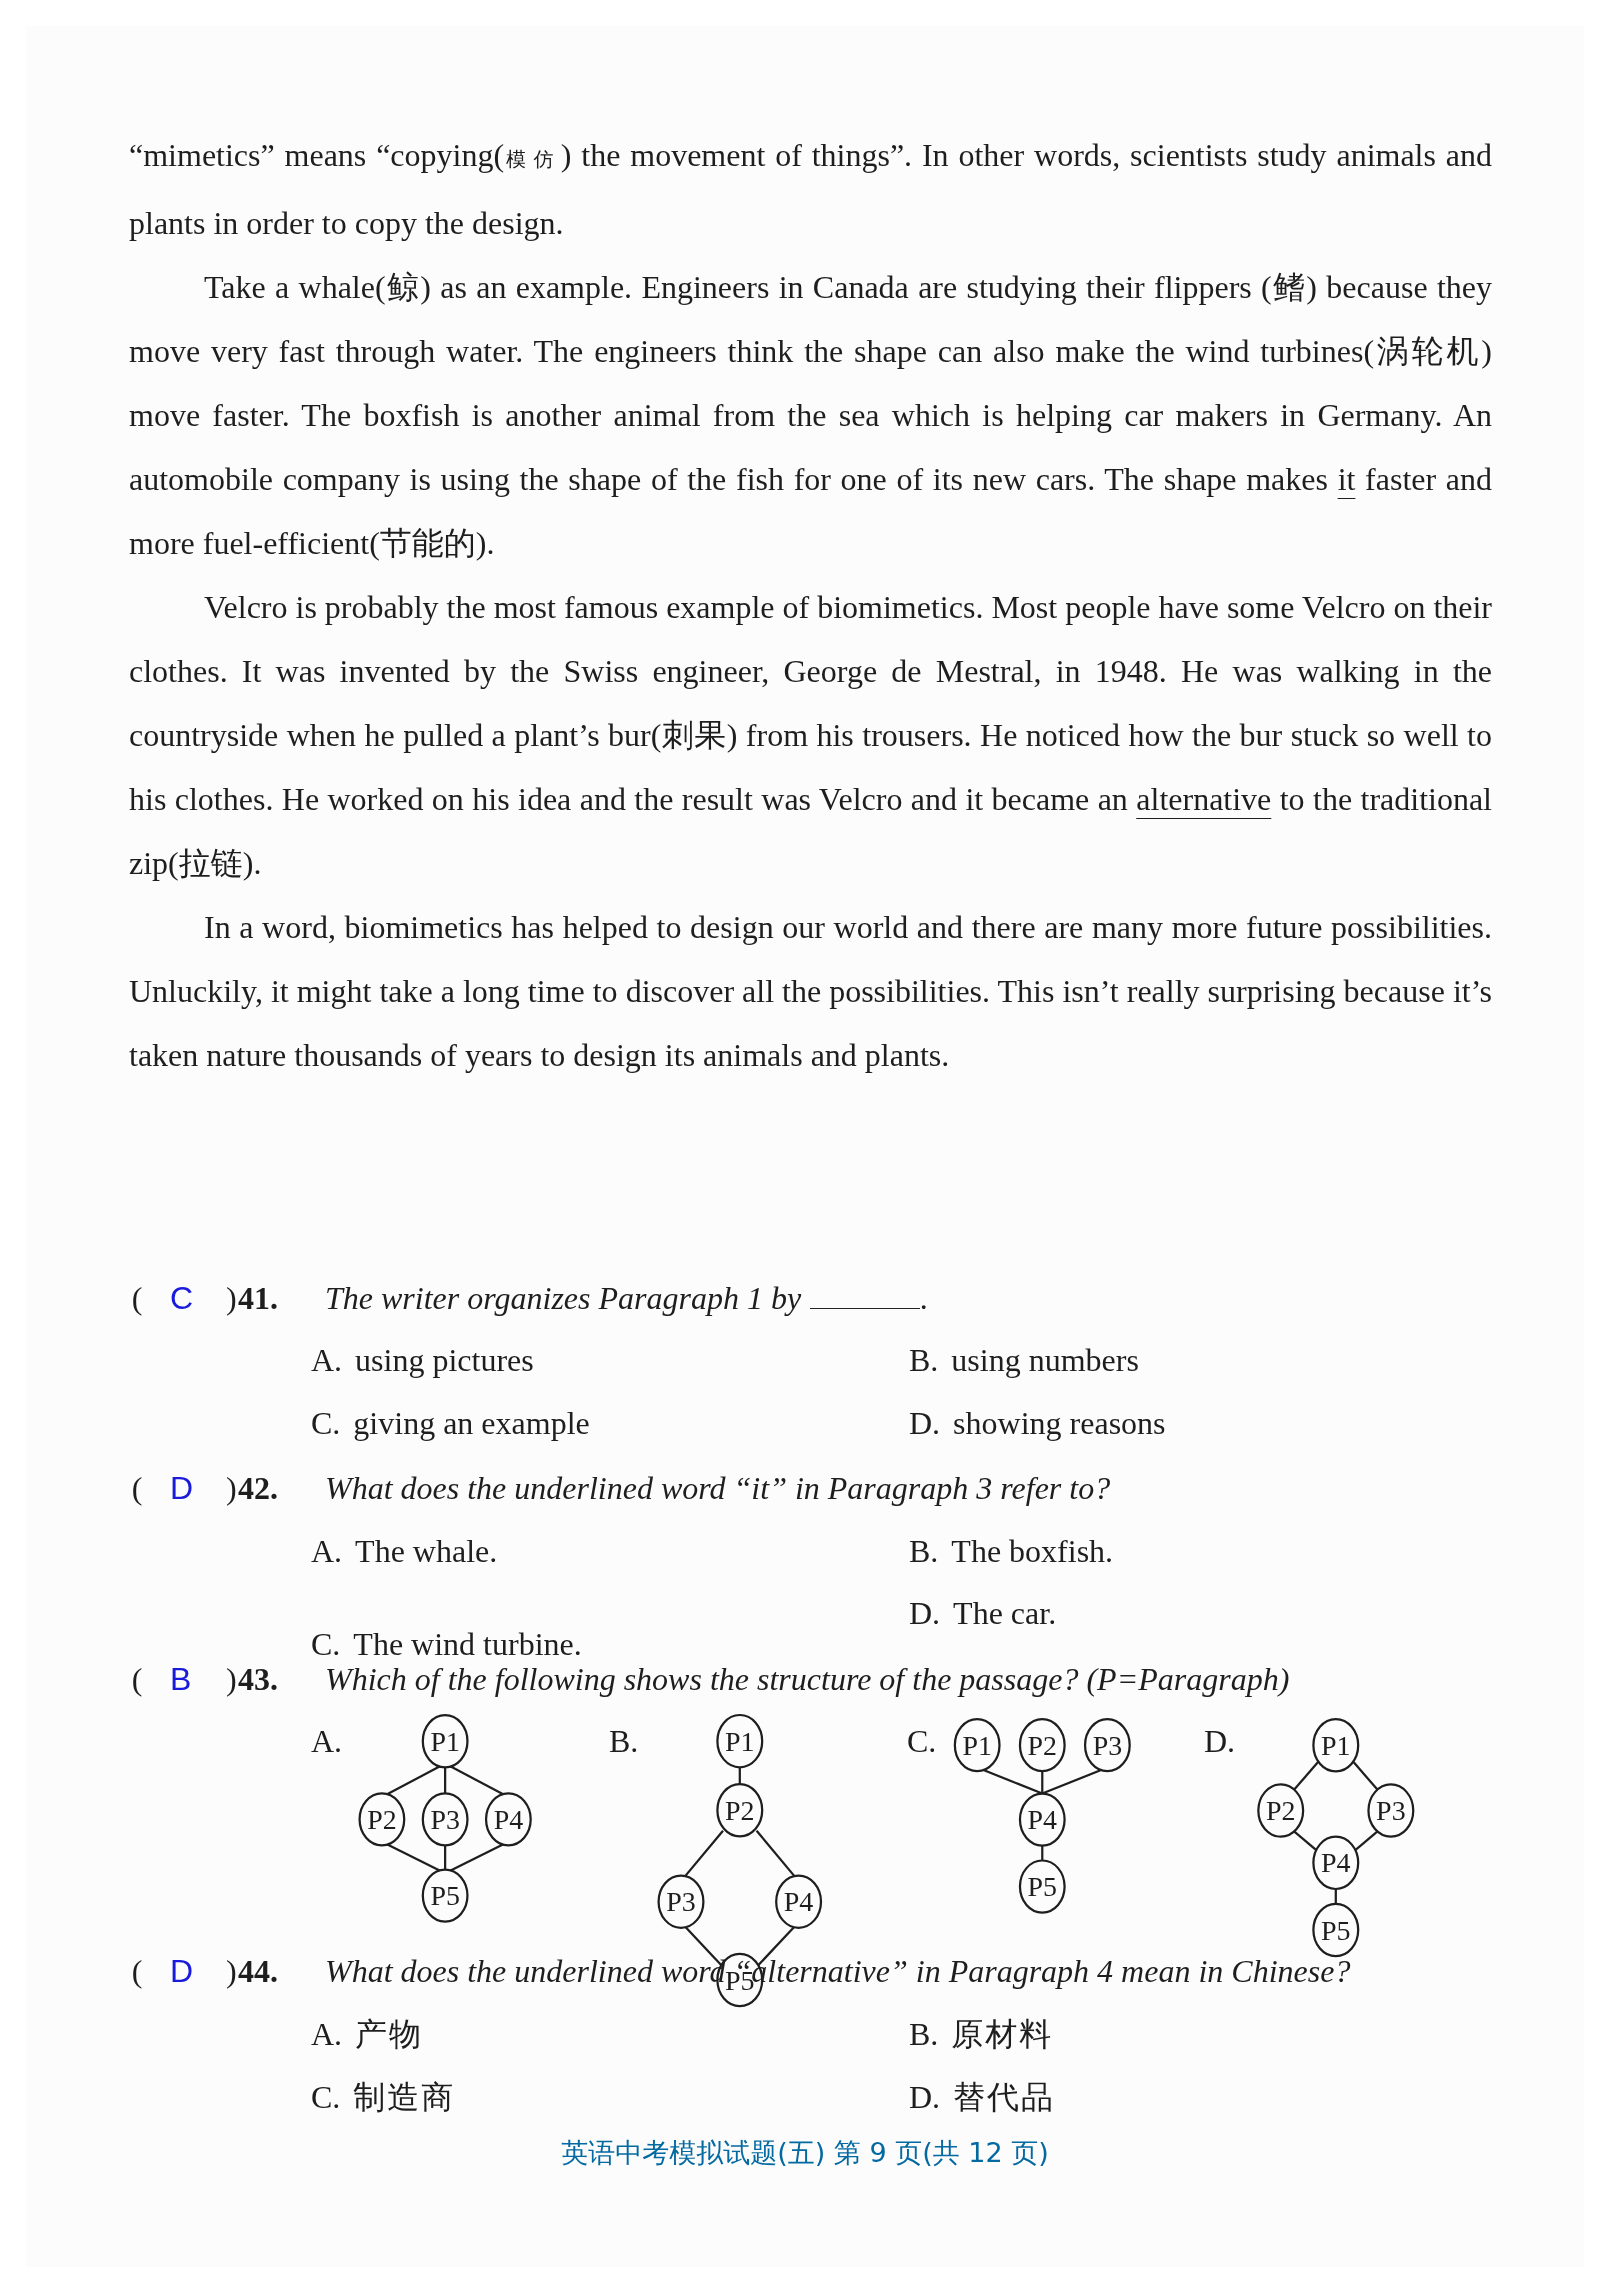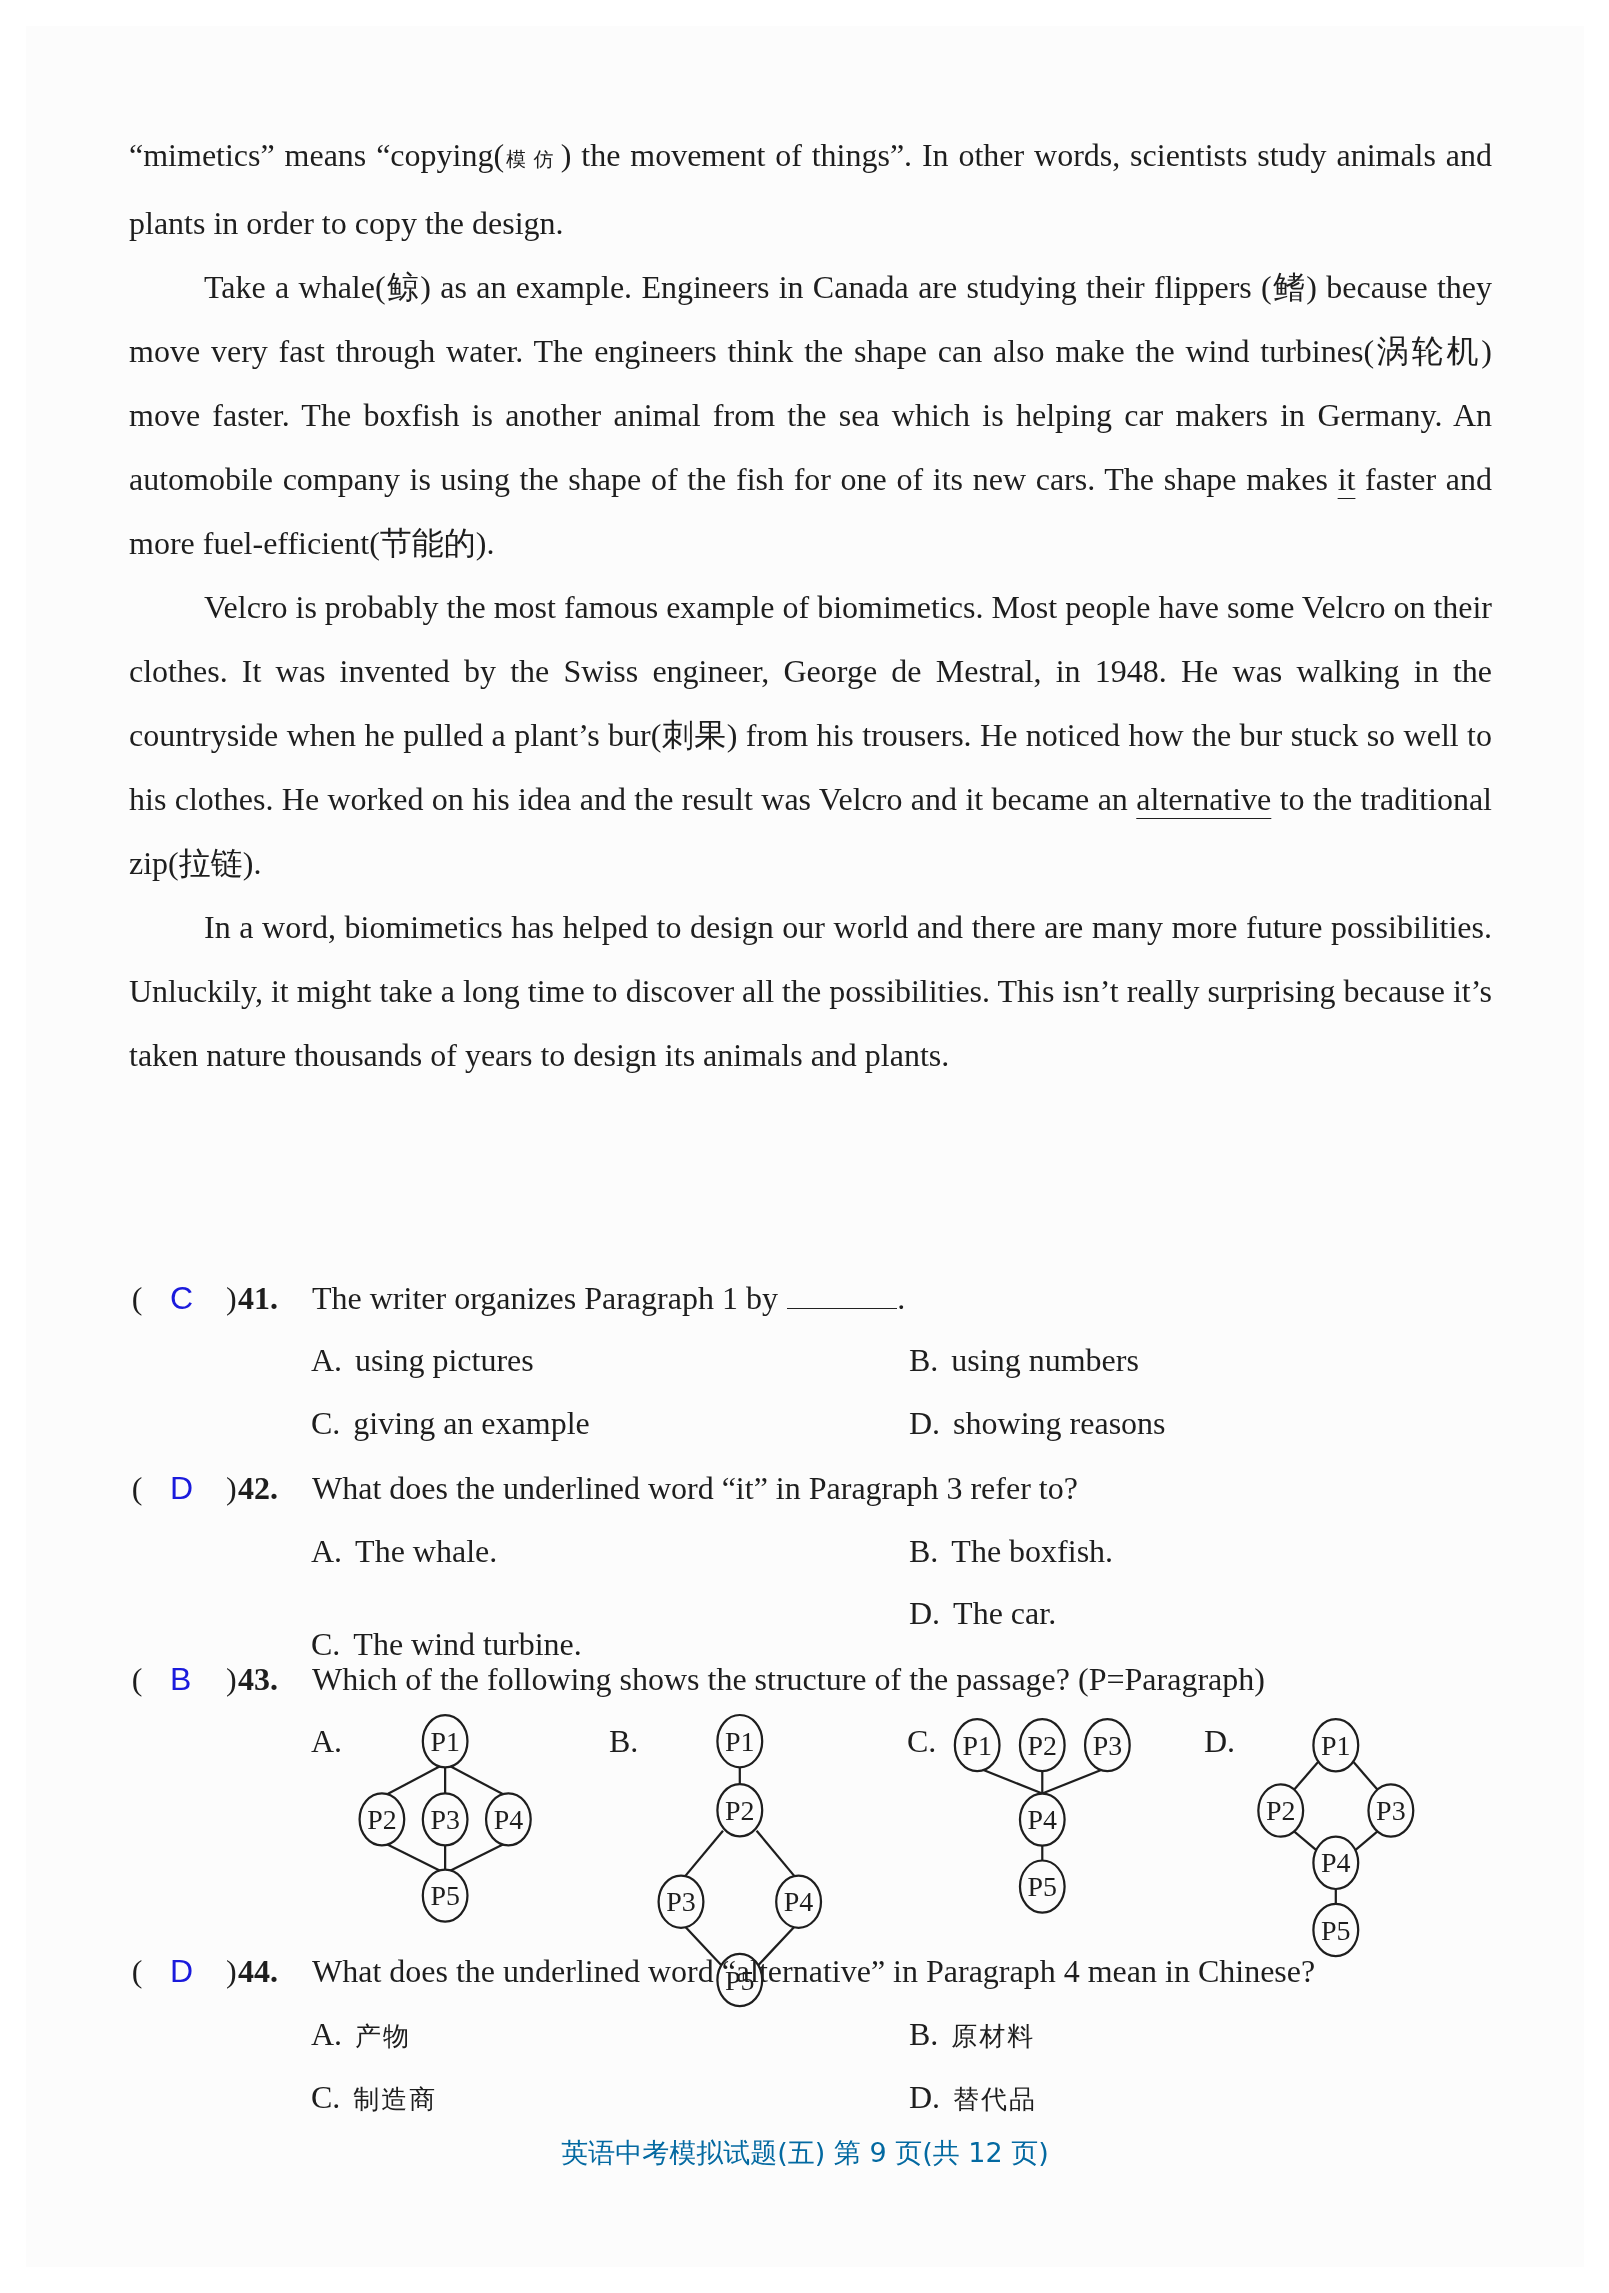--- a/index.html
+++ b/index.html
@@ -18,26 +18,26 @@
   }
   .passage p { margin: 0; }
   .passage p.indent { text-indent: 75px; }
   .ul { text-decoration: underline; text-underline-offset: 8.4px; text-decoration-thickness: 1.4px; }
 
   .q { position: absolute; left: 129px; width: 1398px; font-size: 32px; height: 47px; line-height: 47px; }
   .q .paren-l { position: absolute; left: 2.8px; }
   .q .ans { position: absolute; left: 41px; color: #1a1adc; font-family: "Liberation Sans", "DejaVu Sans", sans-serif; font-size: 32px; }
   .q .paren-r { position: absolute; left: 97px; }
   .q .num { position: absolute; left: 109px; font-weight: bold; }
-  .q .stem { position: absolute; left: 183px; white-space: nowrap; }
+  .q .stem { position: absolute; left: 196px; white-space: nowrap; font-style: italic; }
   .blank { display: inline-block; width: 110px; border-bottom: 1.4px solid #222; height: 28px; vertical-align: baseline; margin-left: 9.3px; }
 
   .opt { position: absolute; font-size: 32px; height: 47px; line-height: 47px; white-space: nowrap; }
   .opt .letter { display: inline-block; margin-right: 13px; }
-  .opt.cn .text { font-family: Liberation Mono, monospace; font-size: 26px; letter-spacing: 1.9px; }
+  .opt.cn .text { font-family: Liberation Mono, monospace; font-size: 32px; letter-spacing: 1.9px; }
 
   .diag-label { position: absolute; font-size: 32px; line-height: 37px; }
   svg.diag { position: absolute; overflow: visible; }
   svg.diag ellipse { fill: #fcfcfc; stroke: #1e1e1e; stroke-width: 2.4; }
   svg.diag line { stroke: #1e1e1e; stroke-width: 2.4; }
   svg.diag text { font-family: "Liberation Serif", "DejaVu Serif", serif; font-size: 30px; fill: #1e1e1e; text-anchor: middle; dominant-baseline: central; }
 
   .footer {
     position: absolute; top: 2135px; left: 0; width: 1610px; text-align: center;
     font-family: "DejaVu Sans", sans-serif; font-size: 27px; color: #0369a1;

